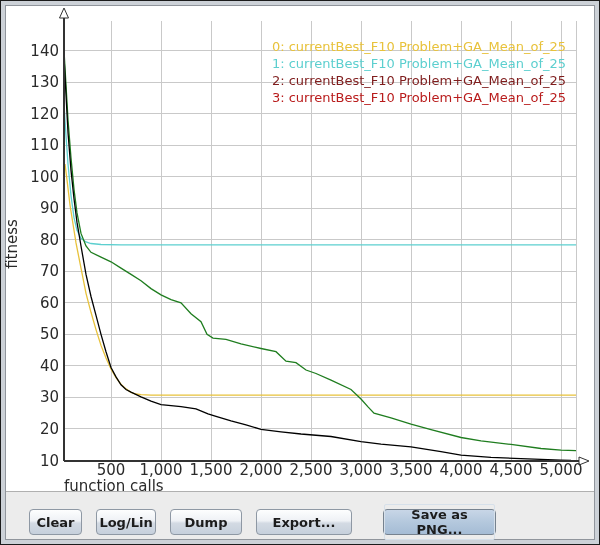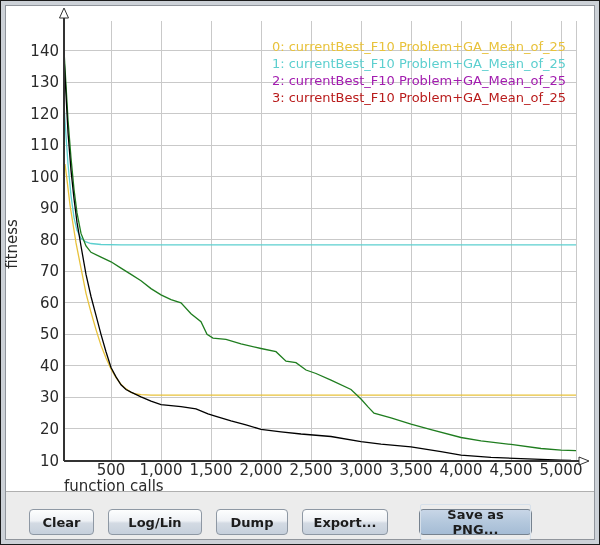--- a/index.html
+++ b/index.html
@@ -45,24 +45,24 @@
   }
   .btn {
     height:26px; box-sizing:border-box;
     margin-right:14px;
     border:1px solid #8e98a4; border-radius:4px;
     background:linear-gradient(to bottom, #fdfefe 0%, #eef1f5 45%, #d3dae3 55%, #c6d0dc 100%);
     font-family:"DejaVu Sans", sans-serif; font-weight:bold; font-size:13px; color:#1c1c1c;
     padding:0; cursor:pointer;
     display:flex; align-items:center; justify-content:center;
   }
-  .btn-clear   { width:65px; }
-  .btn-loglin  { width:94px; }
+  .btn-clear   { width:53px; }
+  .btn-loglin  { width:60px; }
   .btn-dump    { width:72px;justify-content:center; }
-  .btn-export  { width:86px; }
+  .btn-export  { width:96px; }
   .btn-save    { width:113px; margin-left:17px;
     background:linear-gradient(to bottom, #c8d6e7 0%, #b4c8dd 50%, #a5bcd5 100%);
     border-color:#76828f;
   }
   .focus-inner { border:1px solid transparent; padding:2px 6px; border-radius:2px; }
   .btn-save .focus-inner { border-color:#d6e0ea; }
 </style>
 </head>
 <body>
 
@@ -145,19 +145,19 @@
       <text x="58" y="180.65800000000002" text-anchor="end">100</text>
       <text x="58" y="149.12" text-anchor="end">110</text>
       <text x="58" y="117.582" text-anchor="end">120</text>
       <text x="58" y="86.04399999999998" text-anchor="end">130</text>
       <text x="58" y="54.50600000000003" text-anchor="end">140</text>
     </svg>
 
   <div id="legend">
     <div class="legend-row" style="color: rgb(232, 194, 59);">0: currentBest_F10 Problem+GA_Mean_of_25</div>
     <div class="legend-row" style="color: rgb(92, 207, 207); margin-left: 18px;">1: currentBest_F10 Problem+GA_Mean_of_25</div>
-    <div class="legend-row" style="color: #a21caf; padding-left: 44px;">2: currentBest_F10 Problem+GA_Mean_of_25</div>
+    <div class="legend-row" style="color: #7f1d1d; padding-left: 44px;">2: currentBest_F10 Problem+GA_Mean_of_25</div>
     <div class="legend-row" style="color: #b91c1c;">3: currentBest_F10 Problem+GA_Mean_of_25</div>
   </div>
 
   <div id="y-axis-label">fitness</div>
   <div id="x-axis-label">function calls</div>
 </div>
 
 </body></html>

